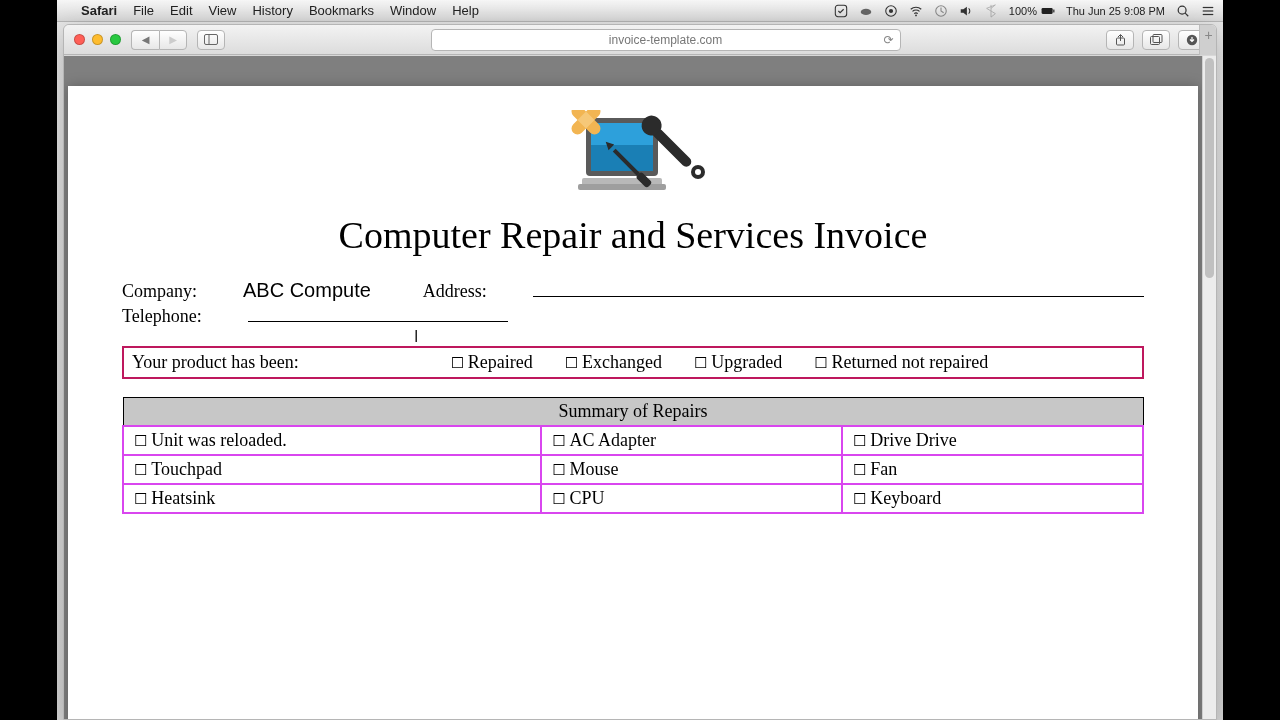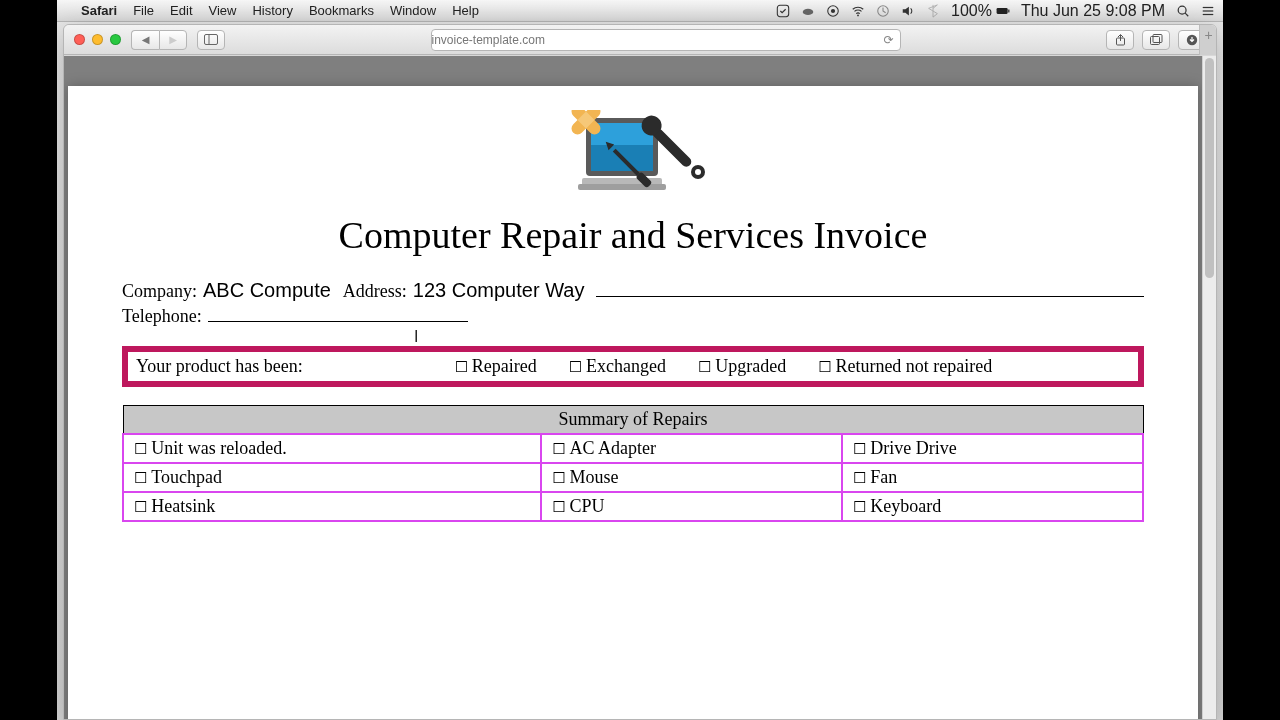--- a/index.html
+++ b/index.html
@@ -6,65 +6,65 @@
   html, body { width: 1280px; height: 720px; overflow: hidden; font-family: -apple-system, "Helvetica Neue", Arial, sans-serif; }
   body { background: #000; }
 
   .desktop { position: absolute; left: 57px; top: 0; width: 1166px; height: 720px; background: linear-gradient(#e8e8e8,#d8d8d8); }
 
   
   .menubar { height: 22px; background: linear-gradient(#f6f6f6,#d9d9d9); border-bottom: 1px solid #b6b6b6; display:flex; align-items:center; font-size:13px; color:#222; padding: 0 8px; gap: 24px; }
   .menubar .left { display:flex; align-items:center; gap:16px; }
   .menubar .left .apple { font-size:14px; }
   .menubar .left span.app { font-weight: 700; }
-  .menubar .right { margin-left:auto; display:flex; align-items:center; gap:10px; font-size:16px; }
+  .menubar .right { margin-left:auto; display:flex; align-items:center; gap:10px; font-size:11px; }
   .menubar .right svg { width:14px; height:14px; }
   .menubar .right .battery { display:flex; align-items:center; gap:4px;}
   .menu-icon { width:15px; height:15px; display:inline-flex; align-items:center; justify-content:center;}
 
   
   .safari { position:absolute; left:6px; right:6px; top:24px; bottom:0; background:#d8d8d8; border:1px solid #b5b5b5; border-radius:6px 6px 0 0; box-shadow: 0 8px 30px rgba(0,0,0,.25); overflow:hidden; }
   .toolbar { height:30px; background: linear-gradient(#f3f3f3,#dcdcdc); border-bottom:1px solid #b5b5b5; display:flex; align-items:center; padding: 0 10px; gap:10px; }
   .traffic { display:flex; gap:7px; }
   .traffic .dot { width:11px; height:11px; border-radius:50%; border:1px solid rgba(0,0,0,.2); }
   .dot.red{background:#ff5f57}.dot.yellow{background:#febc2e}.dot.green{background:#28c840}
   .navbtn { width:28px; height:20px; border:1px solid #b5b5b5; border-radius:4px; background:linear-gradient(#fff,#e7e7e7); display:flex; align-items:center; justify-content:center; font-size:10px; color:#777;}
   .navgroup{display:flex;}
   .navgroup .navbtn:first-child{border-radius:4px 0 0 4px;border-right:none}
   .navgroup .navbtn:last-child{border-radius:0 4px 4px 0}
   .sidebarbtn{width:28px;height:20px;border:1px solid #b5b5b5;border-radius:4px;background:linear-gradient(#fff,#e7e7e7);display:flex;align-items:center;justify-content:center;}
-  .addrbar { flex:0 0 470px; margin-left:auto; margin-right:auto; height:22px; border:1px solid #b5b5b5; border-radius:4px; background:#fff; display:flex; align-items:center; font-size:12px; color:#777; position:relative;}
+  .addrbar { flex:0 0 470px; margin-left:auto; margin-right:auto; height:22px; border:1px solid #b5b5b5; border-radius:4px; background:#fff; display:flex; align-items:center; justify-content:center; font-size:12px; color:#777; position:relative;}
   .addrbar .reload{position:absolute;right:6px;color:#888;font-size:12px}
   .rightbtns{display:flex;gap:8px}
   .tabstrip{position:absolute;right:-1px;top:0;width:18px;height:30px;border-left:1px solid #bcbcbc;background:#cfcfcf;display:flex;align-items:flex-start;justify-content:center;color:#888;font-size:14px;padding-top:2px;}
 
   
   .viewport { position:absolute; top:31px; left:0; right:14px; bottom:0; background:#7f7f7f; overflow:hidden; }
   .scrollbar { position:absolute; top:31px; right:0; width:14px; bottom:0; background:#ececec; border-left:1px solid #cfcfcf; }
   .scrollbar .thumb{ position:absolute; left:2px; right:2px; top:2px; height:220px; background:#c0c0c0; border-radius:5px;}
 
   .sheet { position:absolute; left:4px; right:4px; top:30px; bottom:-40px; background:#fff; box-shadow: 0 0 12px rgba(0,0,0,.25); padding: 24px 54px 10px; font-family: "Times New Roman", Times, serif; color:#000; overflow:hidden;}
 
   .logo { display:flex; justify-content:center; margin-bottom:8px; }
   .logo svg { width:170px; height:95px; }
 
   h1.title { text-align:center; font-weight:400; font-size:38px; margin:8px 0 20px; font-family:"Times New Roman",serif;}
 
   .hdr-lines { font-size:18px; line-height:1.35; }
-  .hdr-line { display:flex; align-items:baseline; white-space:nowrap; }
+  .hdr-line { display:flex; align-items:baseline; white-space:nowrap;gap:40px; }
   .hdr-line .lbl { font-family:"Times New Roman",serif; margin-right:6px;}
   .hdr-line .val { font-family: Arial, sans-serif; font-size:20px; margin-right:12px; }
   .hdr-line .ul { border-bottom:1px solid #000; display:inline-block; height:18px; vertical-align:baseline;}
   .focusbox { display:inline-block; height:20px; width:170px; border:1px solid #6faaf0; background:#eaf3ff; outline:1px solid #a3c7f3; vertical-align:bottom;}
   .textcursor{position:absolute;font-family:Arial;font-size:16px;color:#222;}
 
   table.grid { width:100%; border-collapse:collapse; margin-top:18px; font-size:18px;}
   table.grid td { border:1px solid #000; padding:3px 8px; height:29px; vertical-align:middle;}
 
-  .status-row { border:6px solid #be185d; margin-top:18px; padding:4px 8px; font-size:18px; display:flex; align-items:center; gap:32px;}
+  .status-row { border:2px solid #be185d; margin-top:18px; padding:4px 8px; font-size:18px; display:flex; align-items:center; gap:32px;}
   .chk::before{content:"☐ "; font-size:15px;}
 
   table.summary { width:100%; border-collapse:collapse; margin-top:18px; font-size:18px;}
   table.summary th { background:#c7c7c7; border:1px solid #000; padding:3px 8px; font-weight:400; text-align:center;}
   table.summary td { border:2px solid #d946ef; padding:3px 10px;}
   table.summary td span.chk{font-size:18px}
 </style>
 </head>
 <body>
 
@@ -230,21 +230,20 @@
           </svg>
         </div>
 
         <h1 class="title">Computer Repair and Services Invoice</h1>
 
         <div class="hdr-lines">
           <div class="hdr-line" style="position:relative">
             <span class="lbl">Company:</span>
             <span class="val">ABC Compute</span>
             <span class="lbl">Address:</span>
-            <span class="val">123 Computer Way</span>
             <span class="ul" style="flex:1"></span>
           </div>
           <div class="hdr-line" style="position:relative">
             <span class="lbl">Telephone:</span>
             <span class="ul" style="width:260px"></span>
             <span class="textcursor" style="left:292px;top:22px">I</span>
           </div>
         </div>
 
 

